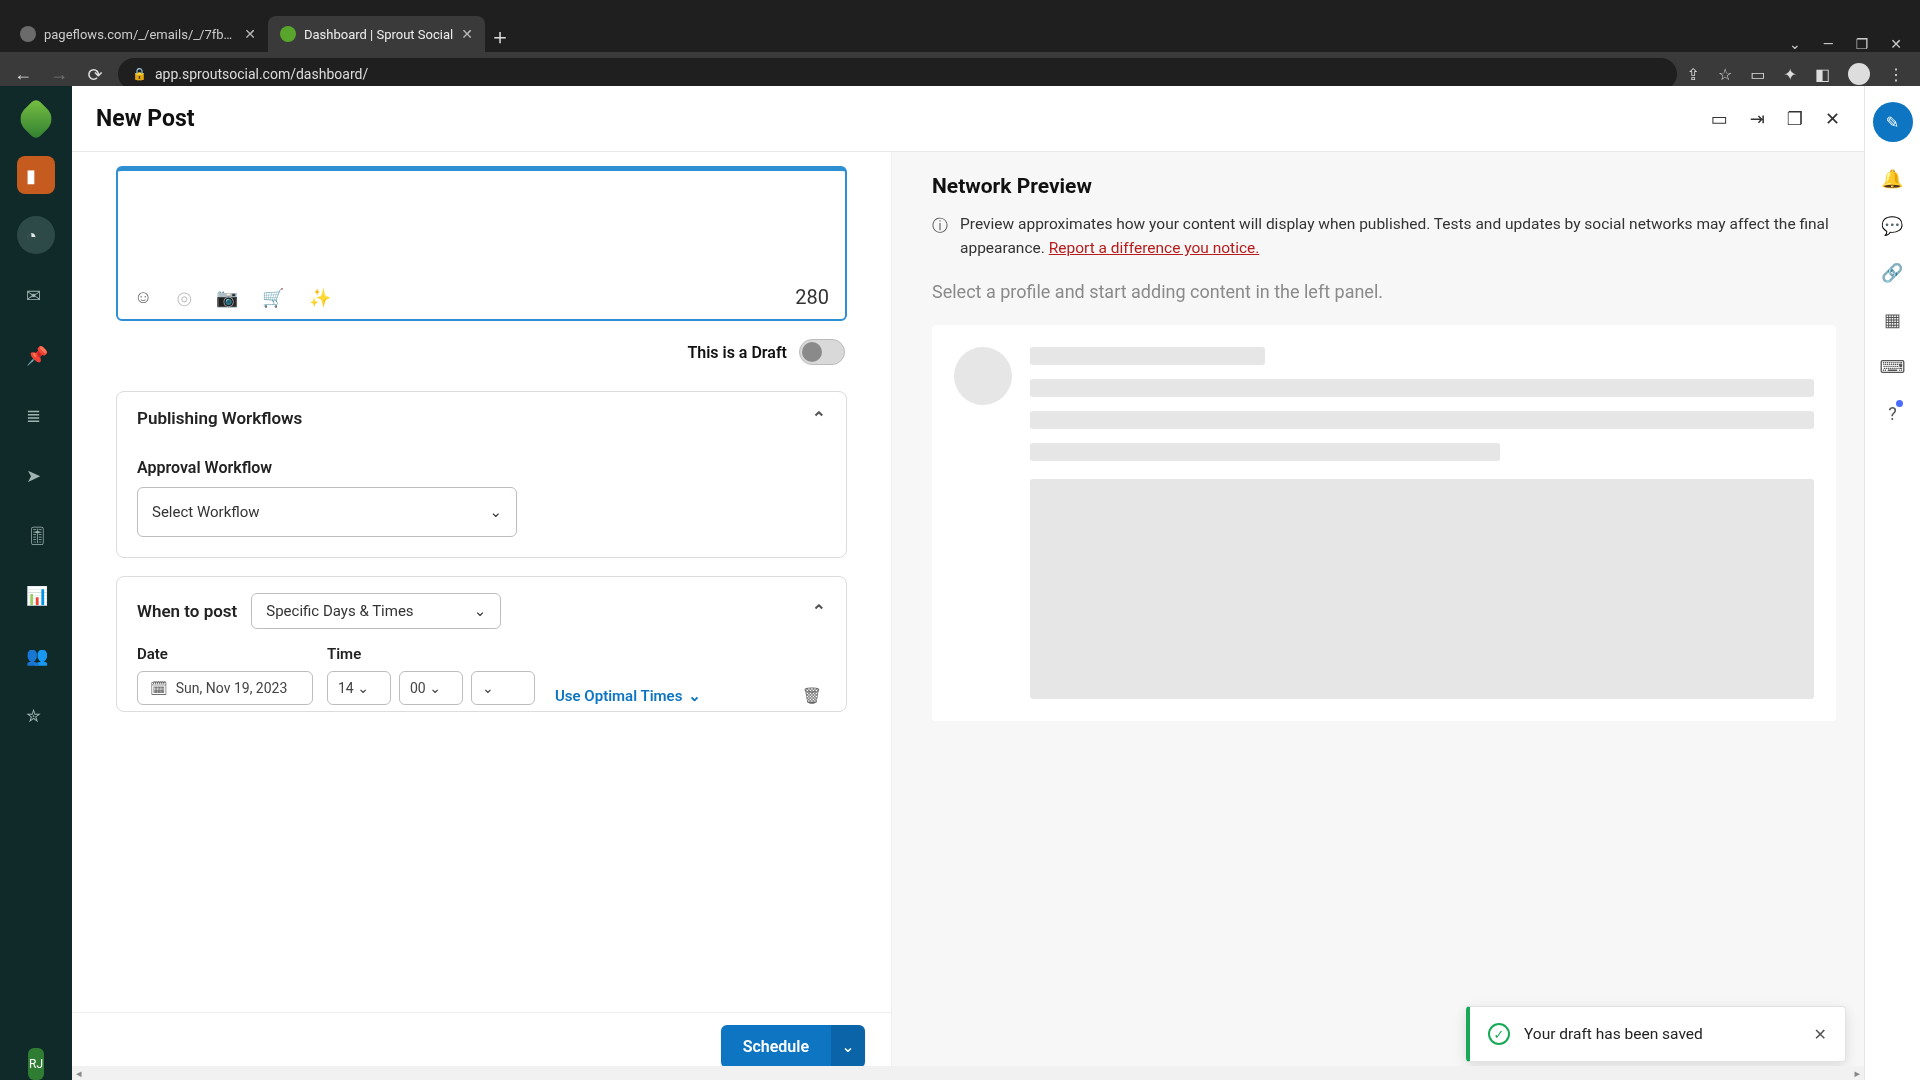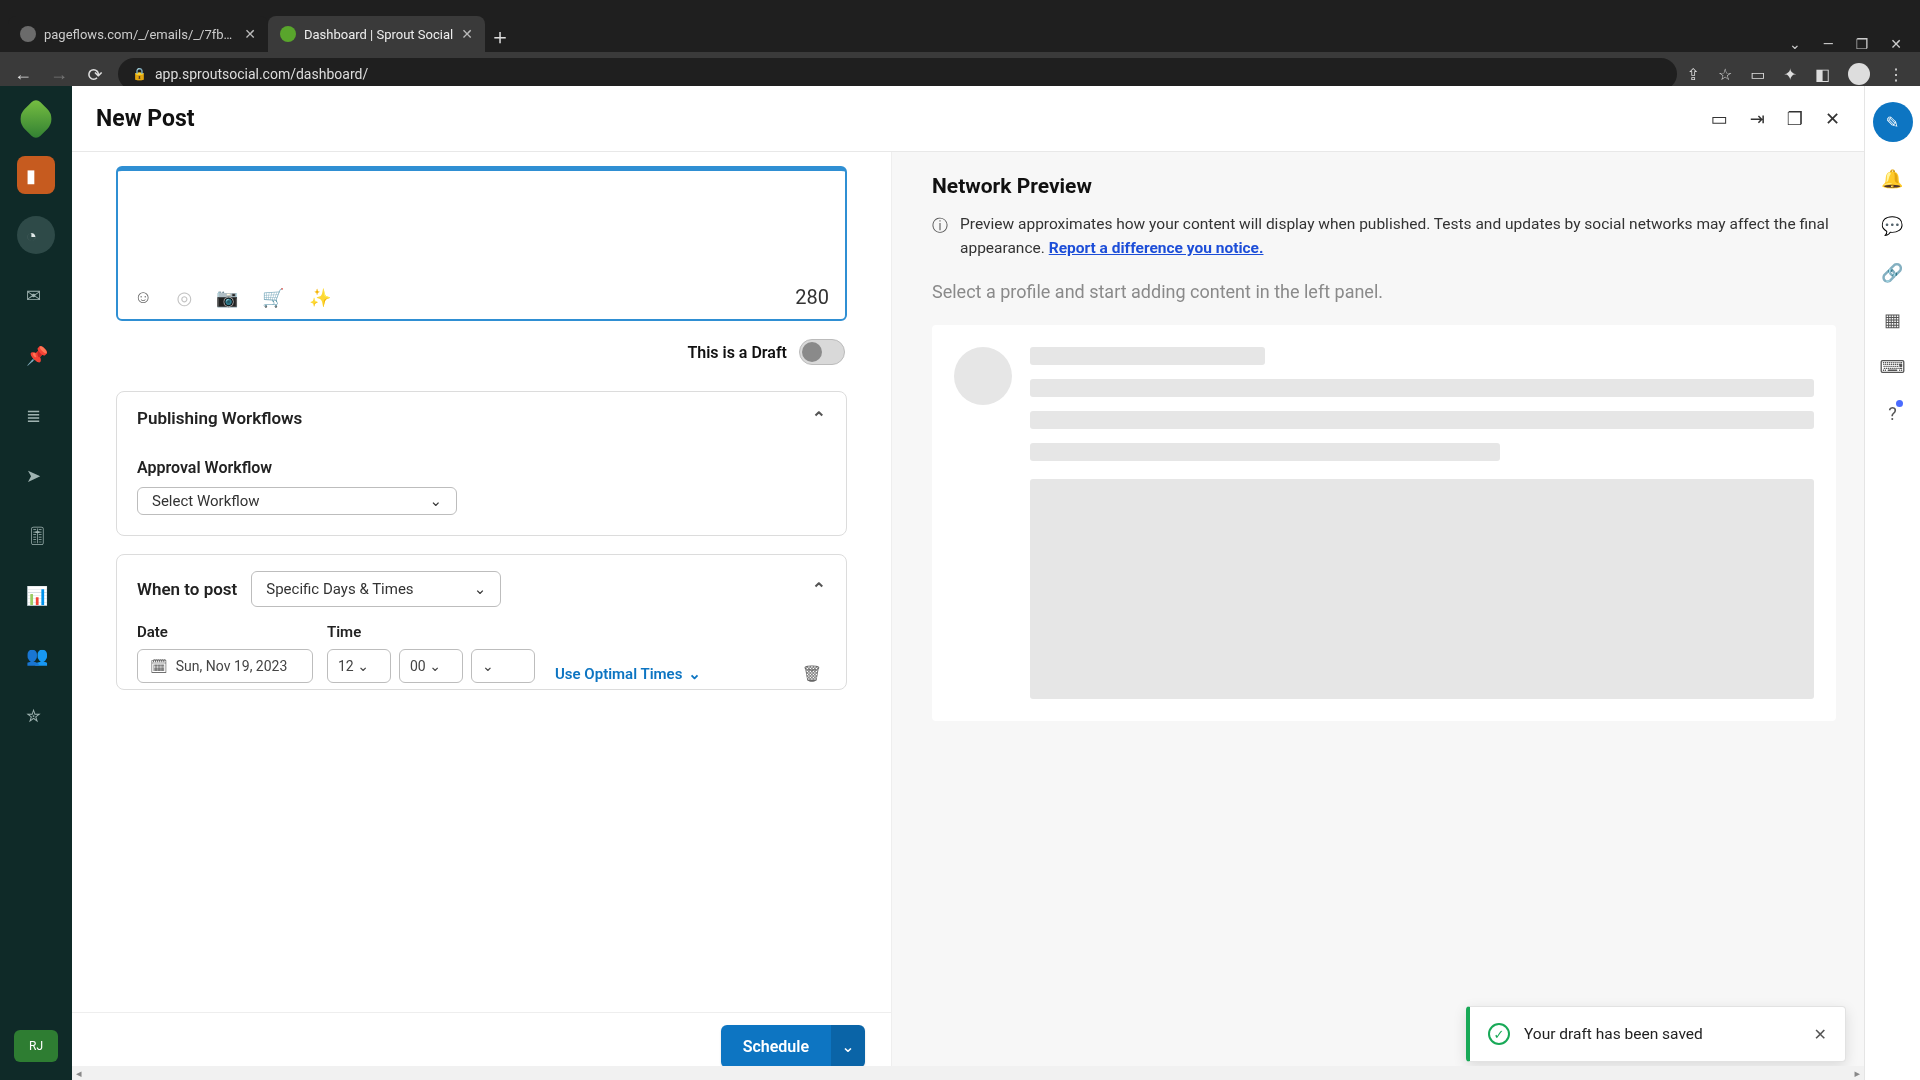--- a/index.html
+++ b/index.html
@@ -29,21 +29,21 @@
   .app { position:absolute; top:86px; bottom:0; left:0; right:0; display:flex; background:#fff; }
 
   
   .leftrail { width:72px; background:#0f2a28; display:flex; flex-direction:column; align-items:center; padding-top:18px; gap:22px; }
   .leftrail .logo { width:30px; height:30px; background: linear-gradient(135deg,#7ac142 0%, #2e7d32 100%); border-radius:6px 14px 6px 14px; transform:rotate(45deg); }
   .rail-icon { width:38px; height:38px; border-radius:8px; display:flex; align-items:center; justify-content:center; color:#9fb3b1; }
   .rail-icon.active { background:#c65b1f; color:#fff; }
   .rail-icon.compass { background:#2e4a48; border-radius:50%; color:#dfe8e7; }
   .rail-icon svg, .rail-icon span { width:20px; height:20px; font-size:18px; }
   .leftrail .spacer { flex:1; }
-  .rail-avatar { width:44px; height:32px; border-radius:6px; background:#2e7d32; color:#fff; font-size:12px; display:flex; align-items:center; justify-content:center; margin-bottom:18px; }
+  .rail-avatar { width:16px; height:32px; border-radius:6px; background:#2e7d32; color:#fff; font-size:12px; display:flex; align-items:center; justify-content:center; }
 
   
   .rightrail { width:56px; border-left:1px solid #e5e5e5; display:flex; flex-direction:column; align-items:center; padding-top:16px; gap:26px; background:#fff; }
   .compose-fab { width:40px; height:40px; border-radius:50%; background:#0d75c2; color:#fff; display:flex; align-items:center; justify-content:center; }
   .rr-icon { color:#555; font-size:18px; position:relative; }
   .rr-icon .dot { position:absolute; top:-3px; right:-6px; width:7px; height:7px; background:#4b6cff; border-radius:50%; }
 
   
   .maincol { flex:1; display:flex; flex-direction:column; min-width:0; }
 
@@ -70,21 +70,21 @@
   .draftrow { display:flex; align-items:center; justify-content:flex-end; gap:12px; margin:18px 2px 26px 0; }
   .draftrow .lbl { font-size:16px; font-weight:600; color:#111; }
   .switch { width:46px; height:26px; border-radius:13px; background:#d9d9d9; position:relative; border:1px solid #bbb; }
   .switch .knob { position:absolute; left:2px; top:2px; width:20px; height:20px; border-radius:50%; background:#8a8a8a; }
 
   .card { border:1px solid #dcdcdc; border-radius:8px; margin-bottom:18px; background:#fff; }
   .card-hdr { display:flex; align-items:center; padding:16px 20px; font-size:17px; font-weight:600; color:#222; }
   .card-hdr .chev { margin-left:auto; color:#555; }
   .card-body { padding:4px 20px 20px 20px; }
   .field-label { font-size:16px; font-weight:600; color:#222; margin:10px 0 10px 0; }
-  .select { display:flex; align-items:center; justify-content:space-between; border:1px solid #bdbdbd; border-radius:6px; padding:4px 14px; width:320px; font-size:15px; color:#333; background:#fff; }
+  .select { display:flex; align-items:center; justify-content:space-between; border:1px solid #bdbdbd; border-radius:6px; padding:15px 14px; width:380px; font-size:15px; color:#333; background:#fff; }
 
   .whenrow .card-hdr { gap:14px; }
   .when-select { display:flex; align-items:center; justify-content:space-between; border:1px solid #bdbdbd; border-radius:6px; padding:8px 14px; width:250px; font-size:15px; color:#333; background:#fff; font-weight:400; }
 
   .dt-row { display:flex; align-items:flex-end; gap:14px; padding:0 20px 0 20px; }
   .dt-col .lbl { font-size:15px; font-weight:600; color:#222; margin-bottom:8px; }
   .dateinput { display:flex; align-items:center; gap:8px; border:1px solid #bdbdbd; border-radius:6px; padding:8px 12px; width:176px; font-size:14px; color:#444; overflow:hidden; white-space:nowrap; }
   .timeinput { border:1px solid #bdbdbd; border-radius:6px; padding:8px 10px; width:64px; font-size:14px; color:#444; text-align:left; }
   .optimal { color:#0d75c2; font-weight:600; font-size:15px; display:flex; align-items:center; gap:6px; margin-left:6px; }
   .trash { margin-left:auto; color:#666; font-size:16px; padding-right:4px; }
@@ -93,21 +93,21 @@
   .schedule-btn { display:flex; align-items:stretch; border-radius:6px; overflow:hidden; box-shadow:0 1px 2px rgba(0,0,0,.15); }
   .schedule-btn .main { background:#0d75c2; color:#fff; font-weight:600; font-size:16px; padding:12px 22px; }
   .schedule-btn .drop { background:#0a64a7; color:#fff; width:34px; display:flex; align-items:center; justify-content:center; }
 
   
   .previewpanel { flex:1; background:#f7f7f7; position:relative; overflow:hidden; }
   .preview-inner { position:absolute; inset:0; overflow-y:auto; padding:22px 28px 40px 40px; }
   .preview-inner h2 { font-size:21px; font-weight:700; color:#111; margin-bottom:14px; }
   .infow { display:flex; gap:12px; color:#333; font-size:15.5px; line-height:1.55; margin-bottom:18px; }
   .infow .iicon { color:#555; font-size:16px; margin-top:2px; }
-  .infow a { color:#1d4ed8; text-decoration:underline; font-weight:700;margin-top:36px; }
+  .infow a { color:#b91c1c; text-decoration:underline; font-weight:400;margin-top:36px; }
   .select-msg { color:#8a8a8a; font-size:18px; line-height:1.5; margin-bottom:20px; }
 
   .skeleton-card { background:#fff; border-radius:4px; padding:22px; }
   .sk-row { display:flex; gap:18px; margin-bottom:18px; }
   .sk-avatar { width:58px; height:58px; border-radius:50%; background:#e6e6e6; }
   .sk-lines { flex:1; display:flex; flex-direction:column; gap:14px; }
   .sk-line { height:18px; background:#e6e6e6; border-radius:3px; }
   .sk-line.short { width:30%; }
   .sk-line.med { width:60%; }
   .sk-block { height:220px; background:#e6e6e6; border-radius:3px; margin-top:4px; margin-left:76px; }
@@ -266,21 +266,21 @@
               <div class="dt-col">
                 <div class="lbl">Date</div>
                 <div class="dateinput">
                   <span>🗓</span>
                   <span>Sun, Nov 19, 2023</span>
                 </div>
               </div>
               <div class="dt-col">
                 <div class="lbl">Time</div>
                 <div style="display:flex; gap:8px;">
-                  <div class="timeinput"><span>12</span> ⌄</div>
+                  <div class="timeinput"><span>14</span> ⌄</div>
                   <div class="timeinput"><span>00</span> ⌄</div>
                   <div class="timeinput">⌄</div>
                 </div>
               </div>
               <div class="optimal">
                 <span>Use Optimal Times</span>
                   <span>⌄</span>
               </div>
               <span class="trash">🗑</span>
             </div>

